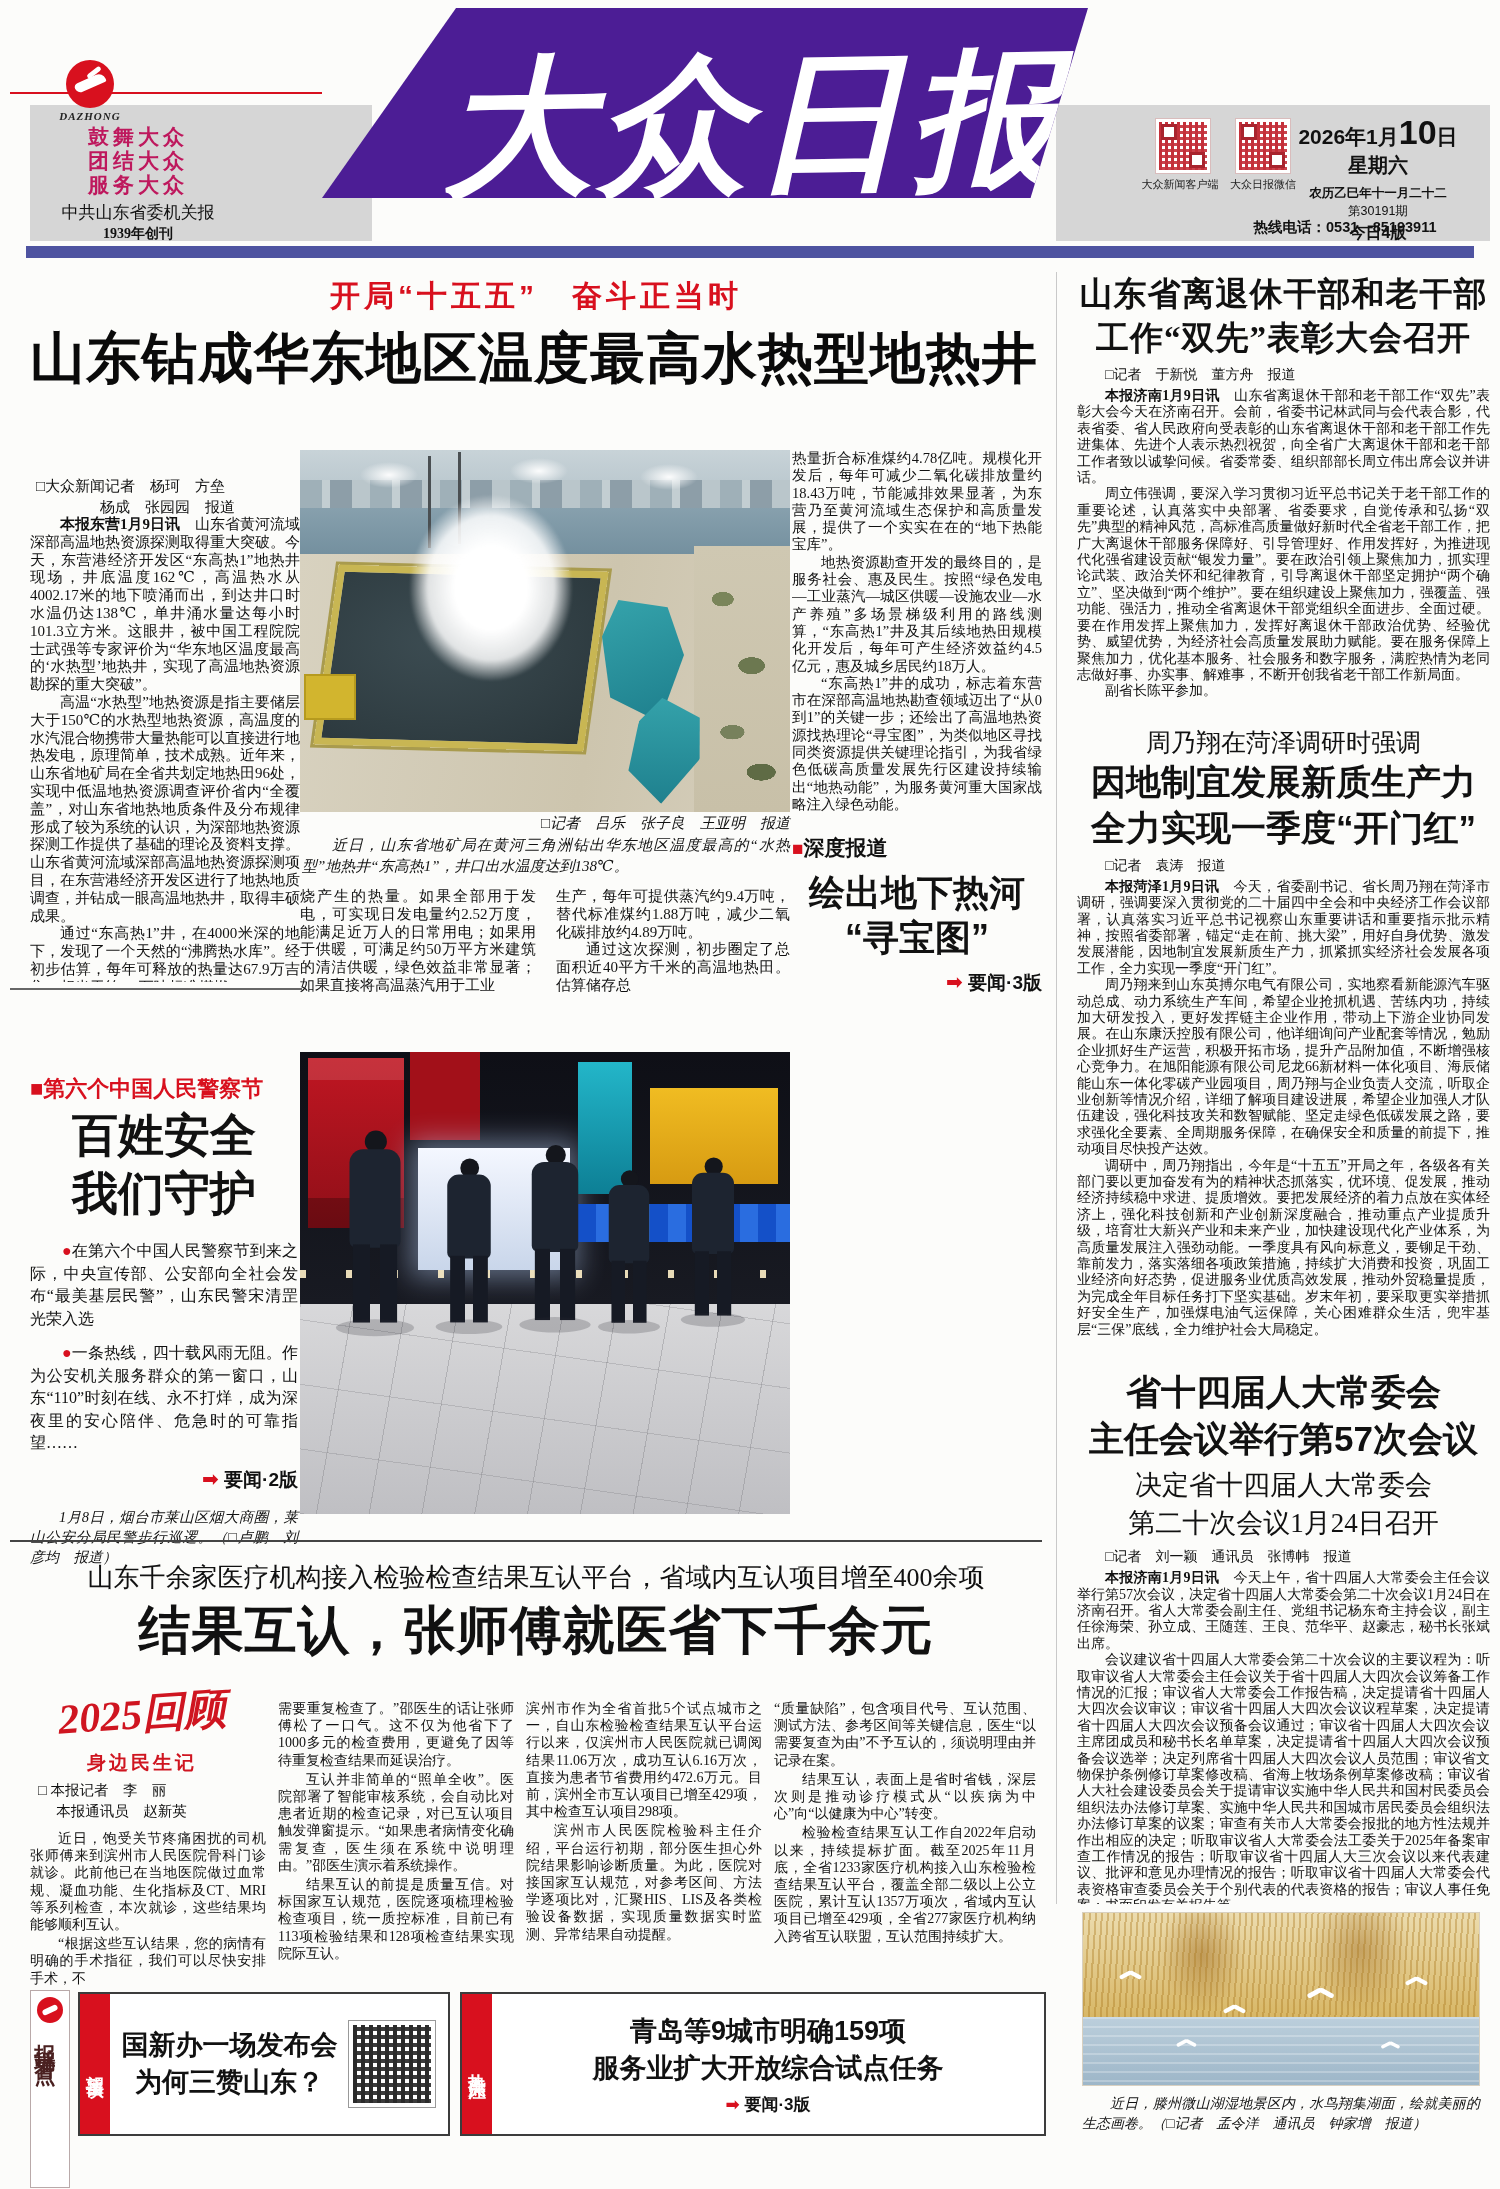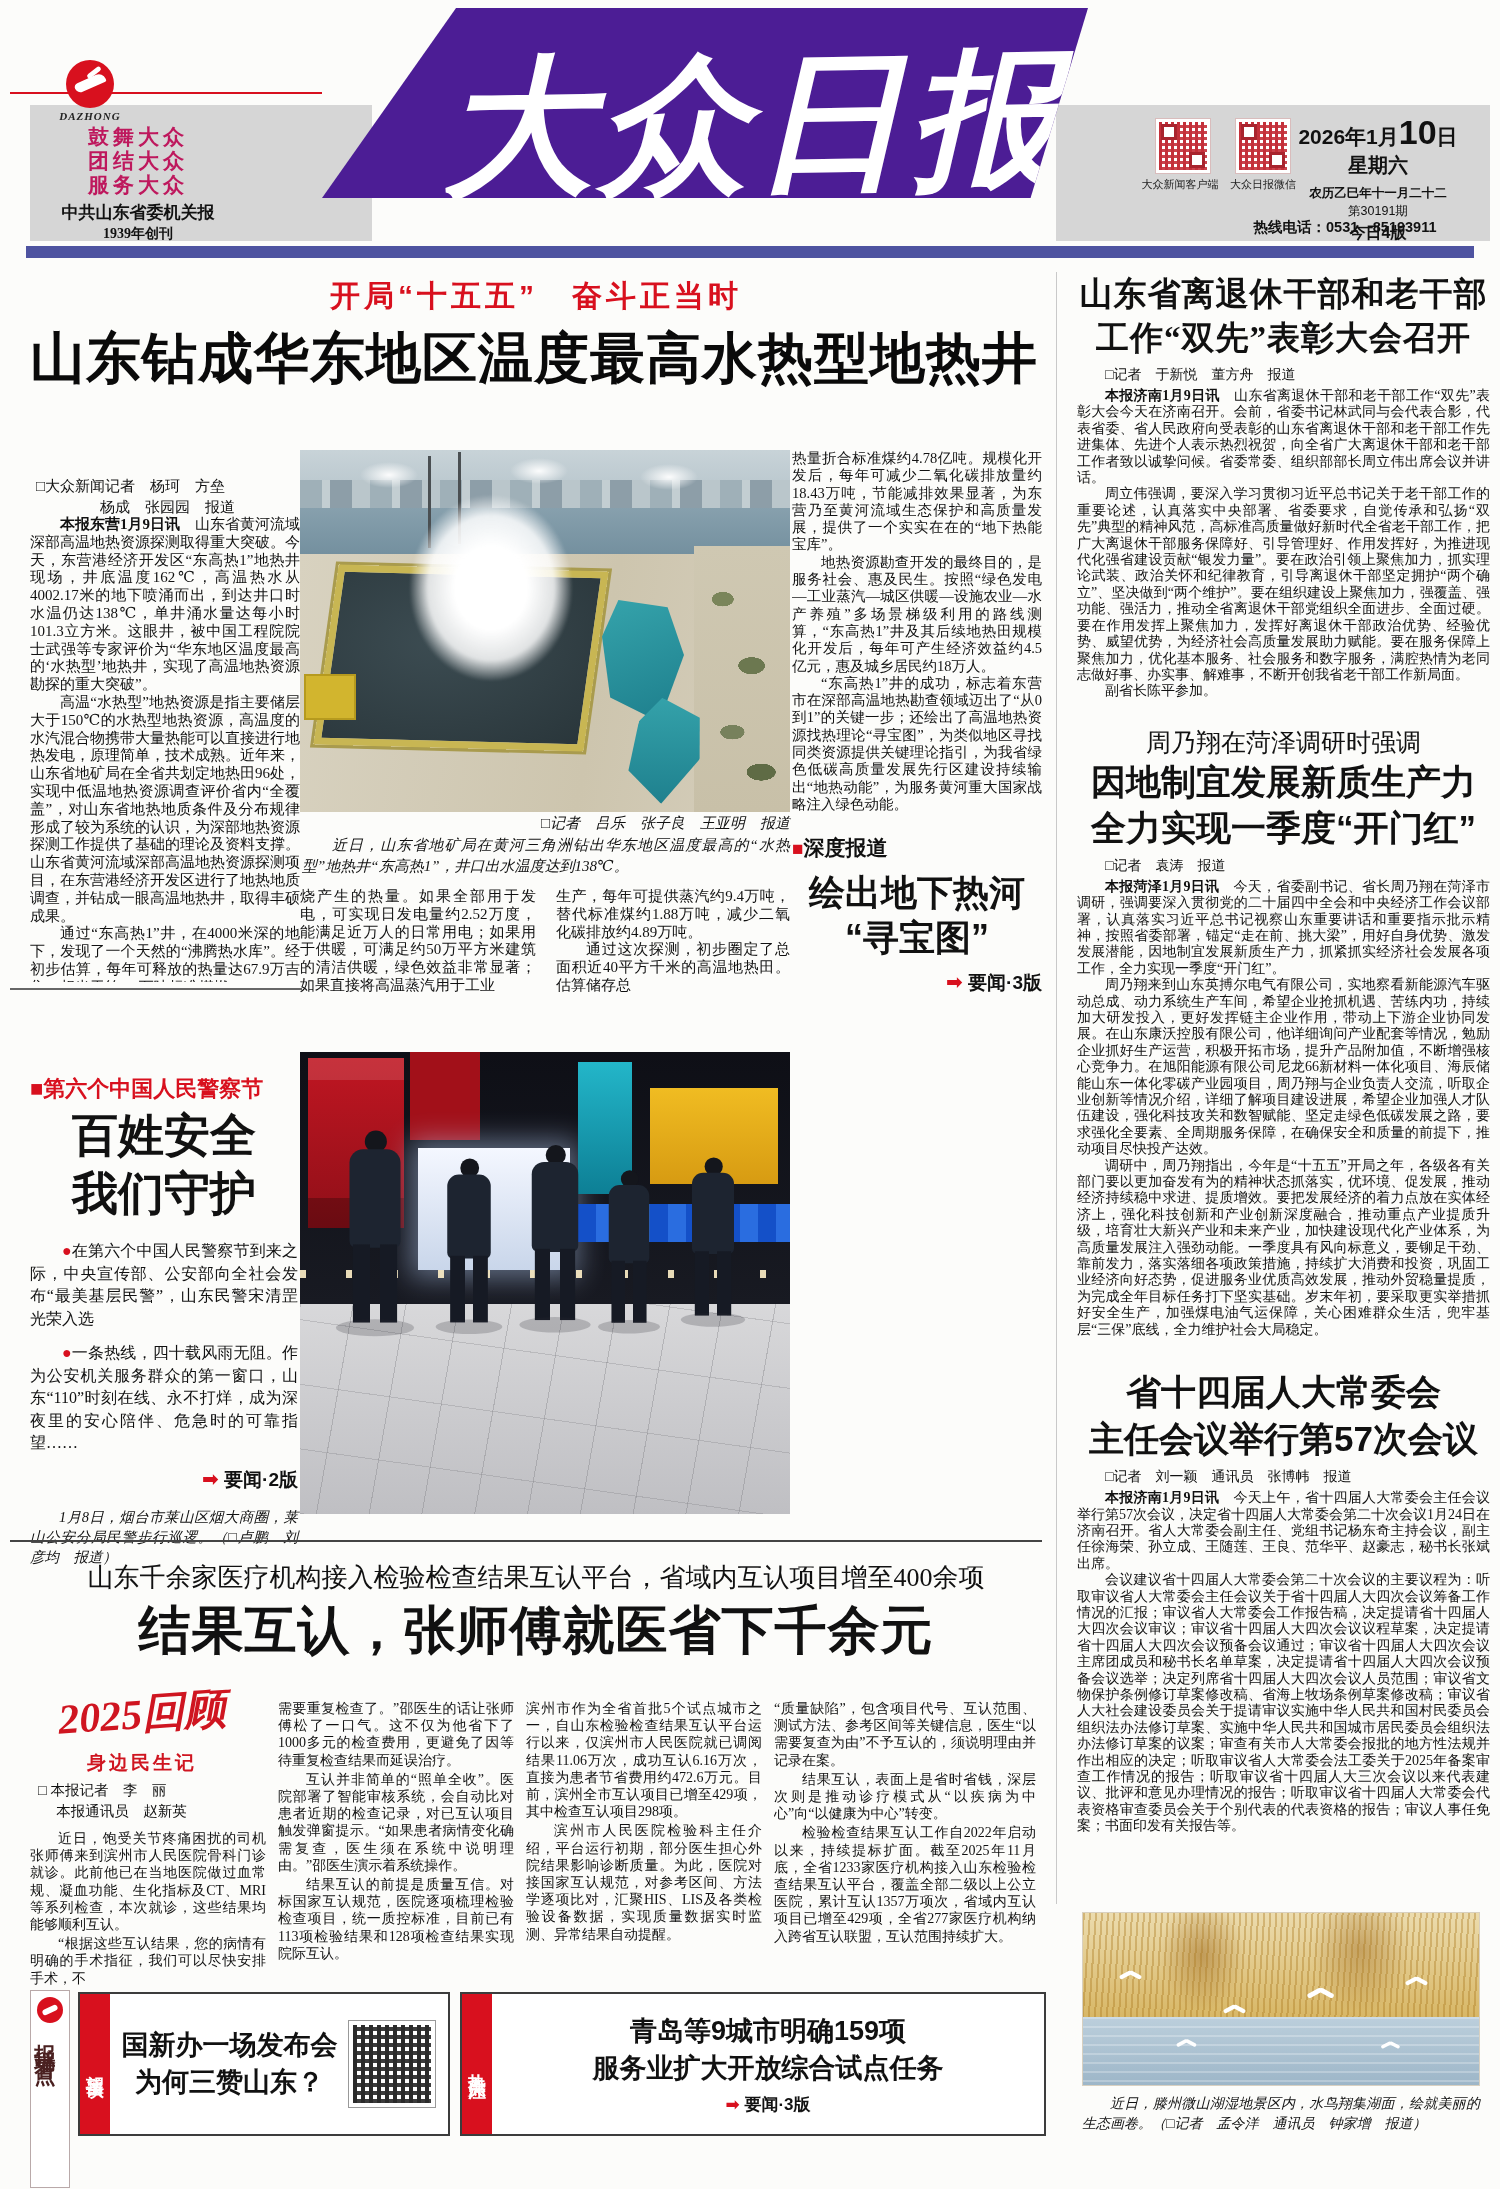--- a/index.html
+++ b/index.html
@@ -17,21 +17,21 @@
   .logo-circle{left:66px;top:60px;width:48px;height:48px;border-radius:50%;background:#d8101e;z-index:3;}
   .logo-circle::after{content:"";position:absolute;left:8px;top:18px;width:32px;height:10px;background:#fff;
         border-radius:6px 10px 2px 8px;transform:rotate(-24deg);}
   .logo-circle::before{content:"";position:absolute;left:20px;top:10px;width:16px;height:5px;background:#fff;
         border-radius:3px;transform:rotate(-38deg);}
   .dz-label{left:54px;top:110px;width:72px;text-align:center;font-size:11px;font-weight:bold;font-style:italic;
         color:#222;letter-spacing:1px;z-index:3;}
   .gray-left{left:30px;top:105px;width:342px;height:136px;background:#d6d6d6;}
   .slogans{margin:20px 0 0 18px;width:180px;text-align:center;}
   .slogans div{color:#be185d;font-weight:bold;font-size:21px;line-height:24px;letter-spacing:4px;}
-  .org-line{margin:4px 0 0 8px;width:200px;text-align:center;font-weight:bold;font-size:17px;}
+  .org-line{margin:4px 0 0 8px;width:200px;text-align:center;font-weight:normal;font-size:17px;}
   .founded{margin:1px 0 0 8px;width:200px;text-align:center;font-weight:bold;font-size:14px;}
   .flag{left:322px;top:8px;width:766px;height:190px;background:#4c1d95;z-index:2;
         clip-path:polygon(17.5% 0,100% 0,92.5% 100%,0 100%);}
   .flag span{position:absolute;left:120px;top:8px;color:#fff;font-size:150px;line-height:212px;font-weight:900;
         font-style:italic;letter-spacing:6px;font-family:"DejaVu Serif","Liberation Serif",serif;transform:rotate(-1deg);}
   .gray-right{left:1056px;top:105px;width:434px;height:136px;background:#d6d6d6;}
   .qr{position:absolute;width:48px;height:48px;border:3px solid #fff;outline:1px solid #d9bcbc;
       background:repeating-linear-gradient(0deg,rgba(196,48,58,.9) 0 3px,transparent 3px 6px),
                  repeating-linear-gradient(90deg,#c4303a 0 3px,#fff 3px 6px);}
   .qr::before{content:"";position:absolute;left:2px;top:2px;width:10px;height:10px;border:3px solid #a8242e;background:#fff;}
@@ -423,20 +423,24 @@
     <div class="sb-body">
         <p><b>本报菏泽1月9日讯</b>　今天，省委副书记、省长周乃翔在菏泽市调研，强调要深入贯彻党的二十届四中全会和中央经济工作会议部署，认真落实习近平总书记视察山东重要讲话和重要指示批示精神，按照省委部署，锚定“走在前、挑大梁”，用好自身优势、激发发展潜能，因地制宜发展新质生产力，抓紧抓实经济社会发展各项工作，全力实现一季度“开门红”。</p>
         <p>周乃翔来到山东英搏尔电气有限公司，实地察看新能源汽车驱动总成、动力系统生产车间，希望企业抢抓机遇、苦练内功，持续加大研发投入，更好发挥链主企业作用，带动上下游企业协同发展。在山东康沃控股有限公司，他详细询问产业配套等情况，勉励企业抓好生产运营，积极开拓市场，提升产品附加值，不断增强核心竞争力。在旭阳能源有限公司尼龙66新材料一体化项目、海辰储能山东一体化零碳产业园项目，周乃翔与企业负责人交流，听取企业创新等情况介绍，详细了解项目建设进展，希望企业加强人才队伍建设，强化科技攻关和数智赋能、坚定走绿色低碳发展之路，要求强化全要素、全周期服务保障，在确保安全和质量的前提下，推动项目尽快投产达效。</p>
         <p>调研中，周乃翔指出，今年是“十五五”开局之年，各级各有关部门要以更加奋发有为的精神状态抓落实，优环境、促发展，推动经济持续稳中求进、提质增效。要把发展经济的着力点放在实体经济上，强化科技创新和产业创新深度融合，推动重点产业提质升级，培育壮大新兴产业和未来产业，加快建设现代化产业体系，为高质量发展注入强劲动能。一季度具有风向标意义，要铆足干劲、靠前发力，落实落细各项政策措施，持续扩大消费和投资，巩固工业经济向好态势，促进服务业优质高效发展，推动外贸稳量提质，为完成全年目标任务打下坚实基础。岁末年初，要采取更实举措抓好安全生产，加强煤电油气运保障，关心困难群众生活，兜牢基层“三保”底线，全力维护社会大局稳定。</p>
       </div>
 
     <div class="sb-h3 sans">
       <div>省十四届人大常委会</div>
       <div>主任会议举行第57次会议</div>
     </div>
+    <div class="sb-sub">
+      <div>决定省十四届人大常委会</div>
+      <div>第二十次会议1月24日召开</div>
+    </div>
     <div class="sb-byline">□记者　刘一颖　通讯员　张博帏　报道</div>
     <div class="sb-body">
         <p><b>本报济南1月9日讯</b>　今天上午，省十四届人大常委会主任会议举行第57次会议，决定省十四届人大常委会第二十次会议1月24日在济南召开。省人大常委会副主任、党组书记杨东奇主持会议，副主任徐海荣、孙立成、王随莲、王良、范华平、赵豪志，秘书长张斌出席。</p>
         <p>会议建议省十四届人大常委会第二十次会议的主要议程为：听取审议省人大常委会主任会议关于省十四届人大四次会议筹备工作情况的汇报；审议省人大常委会工作报告稿，决定提请省十四届人大四次会议审议；审议省十四届人大四次会议议程草案，决定提请省十四届人大四次会议预备会议通过；审议省十四届人大四次会议主席团成员和秘书长名单草案，决定提请省十四届人大四次会议预备会议选举；决定列席省十四届人大四次会议人员范围；审议省文物保护条例修订草案修改稿、省海上牧场条例草案修改稿；审议省人大社会建设委员会关于提请审议实施中华人民共和国村民委员会组织法办法修订草案、实施中华人民共和国城市居民委员会组织法办法修订草案的议案；审查有关市人大常委会报批的地方性法规并作出相应的决定；听取审议省人大常委会法工委关于2025年备案审查工作情况的报告；听取审议省十四届人大三次会议以来代表建议、批评和意见办理情况的报告；听取审议省十四届人大常委会代表资格审查委员会关于个别代表的代表资格的报告；审议人事任免案；书面印发有关报告等。</p>
       </div>
   </div>
 
   <div class="abs bp">
     <div class="bp-reeds"></div>
     <div class="bp-water"></div>

